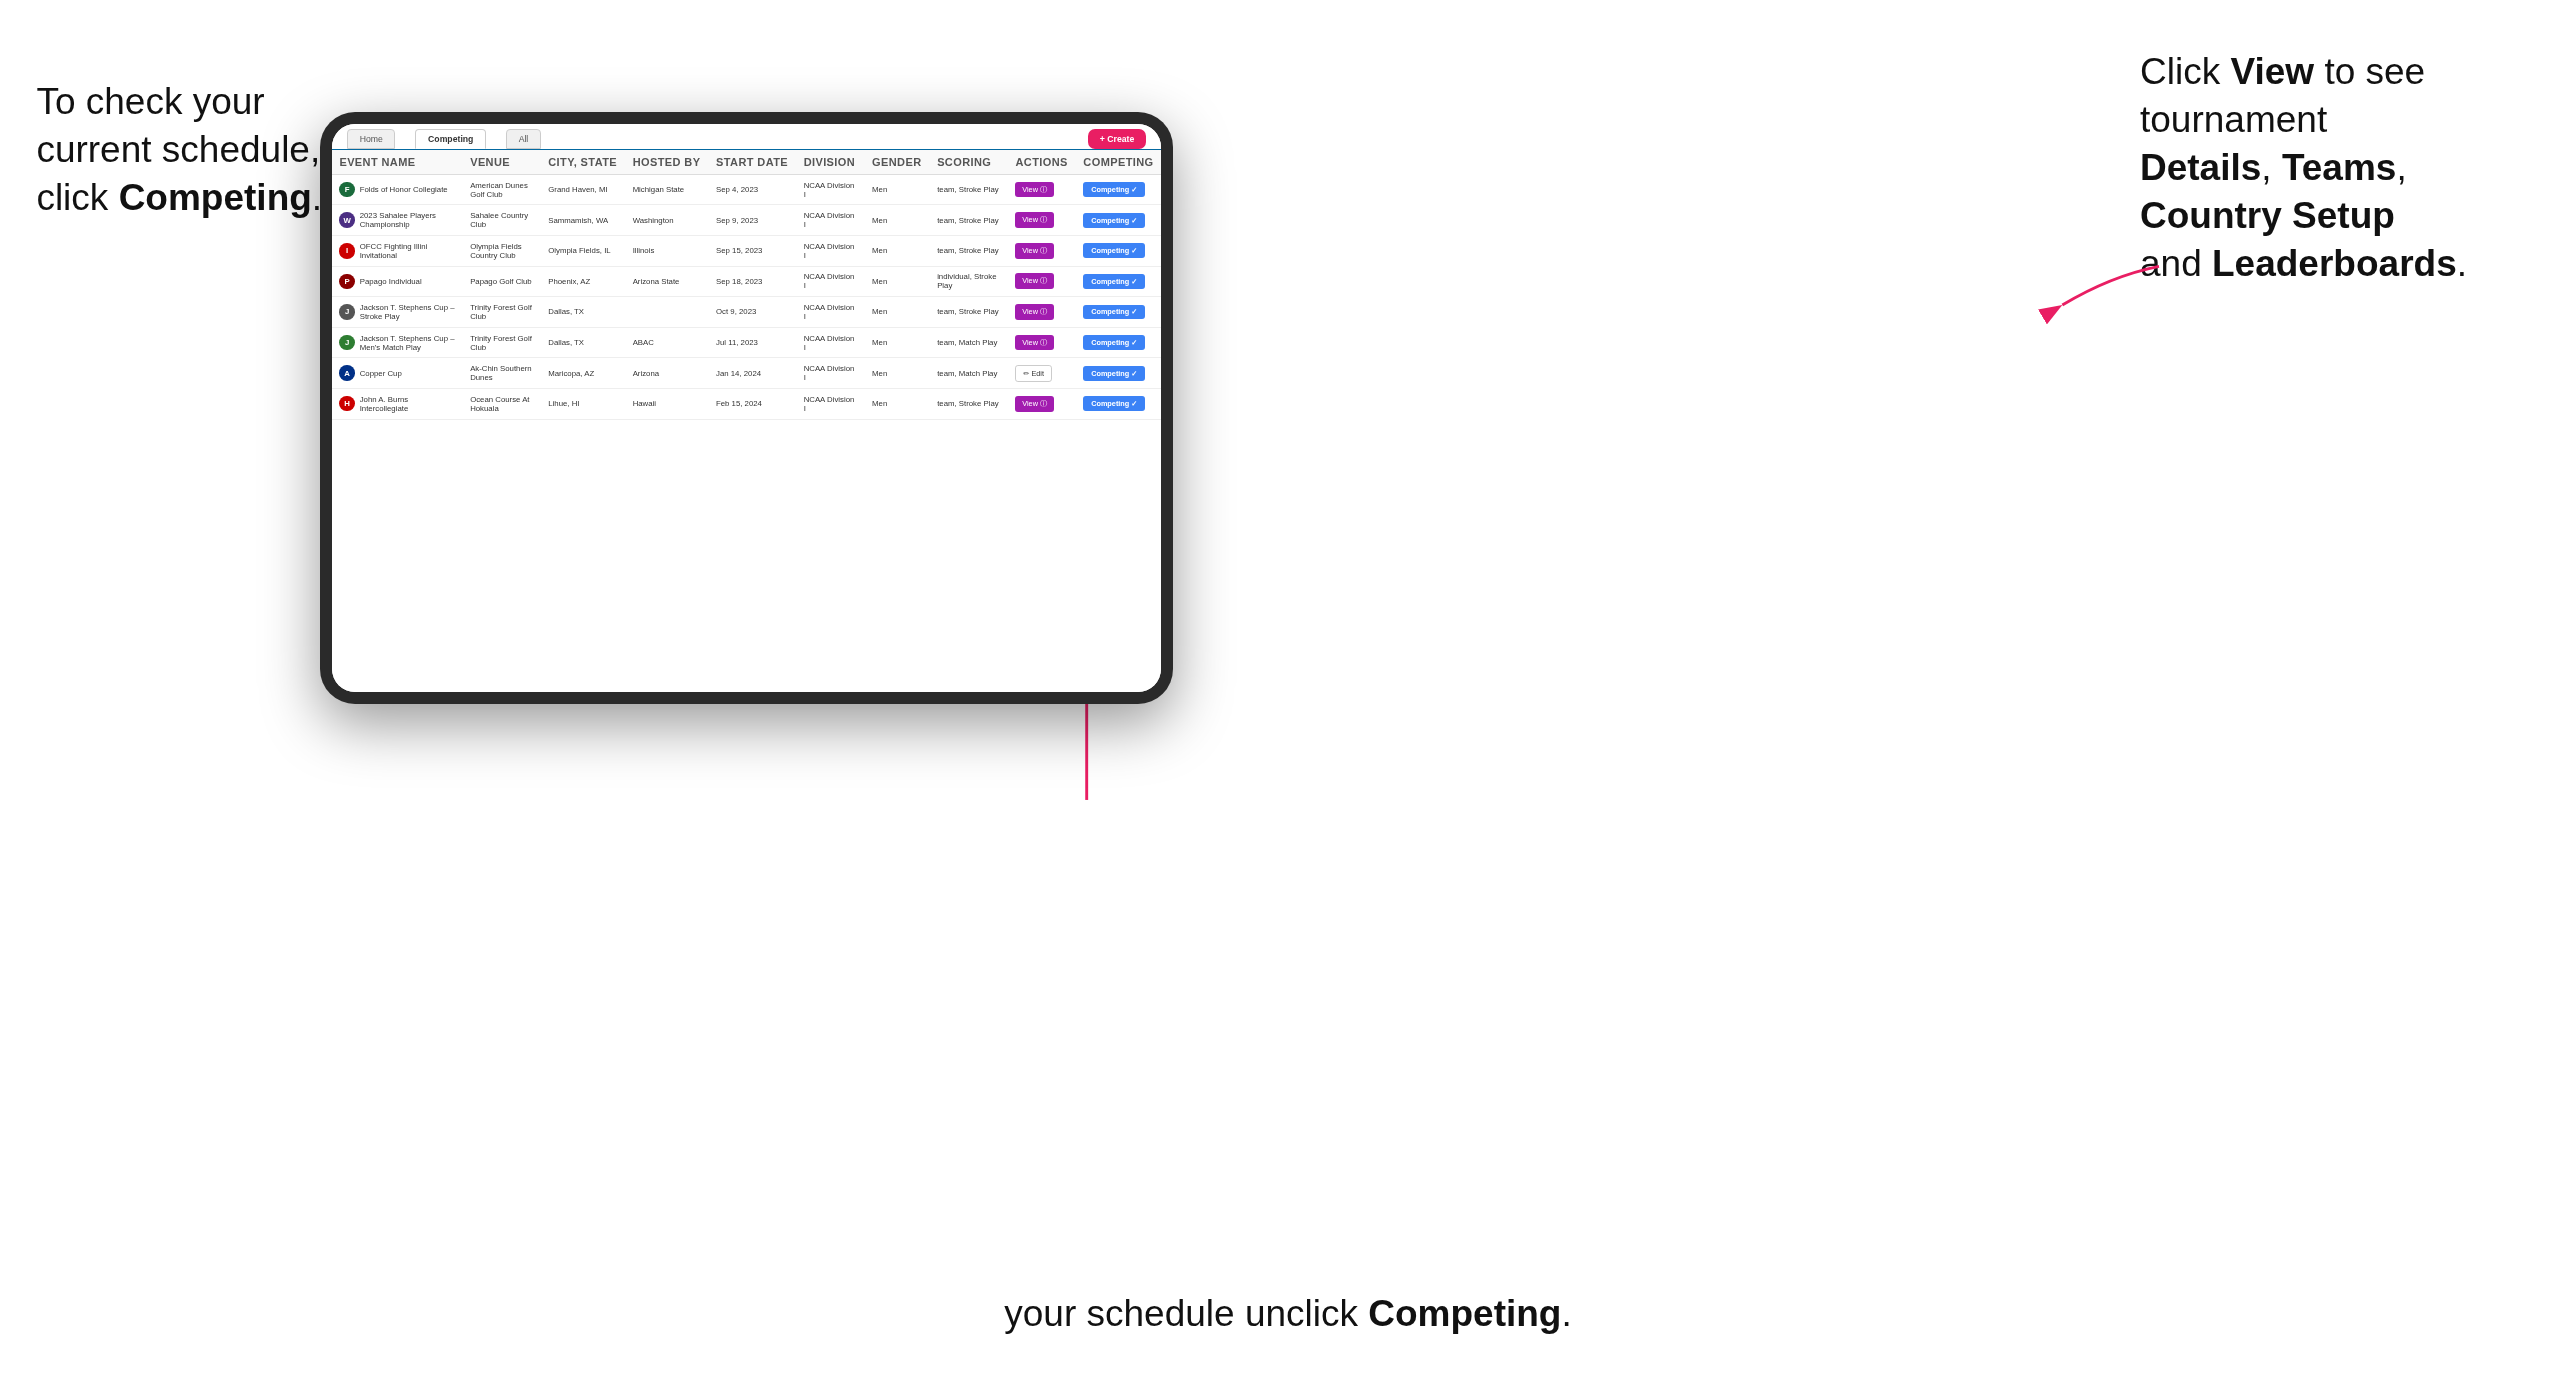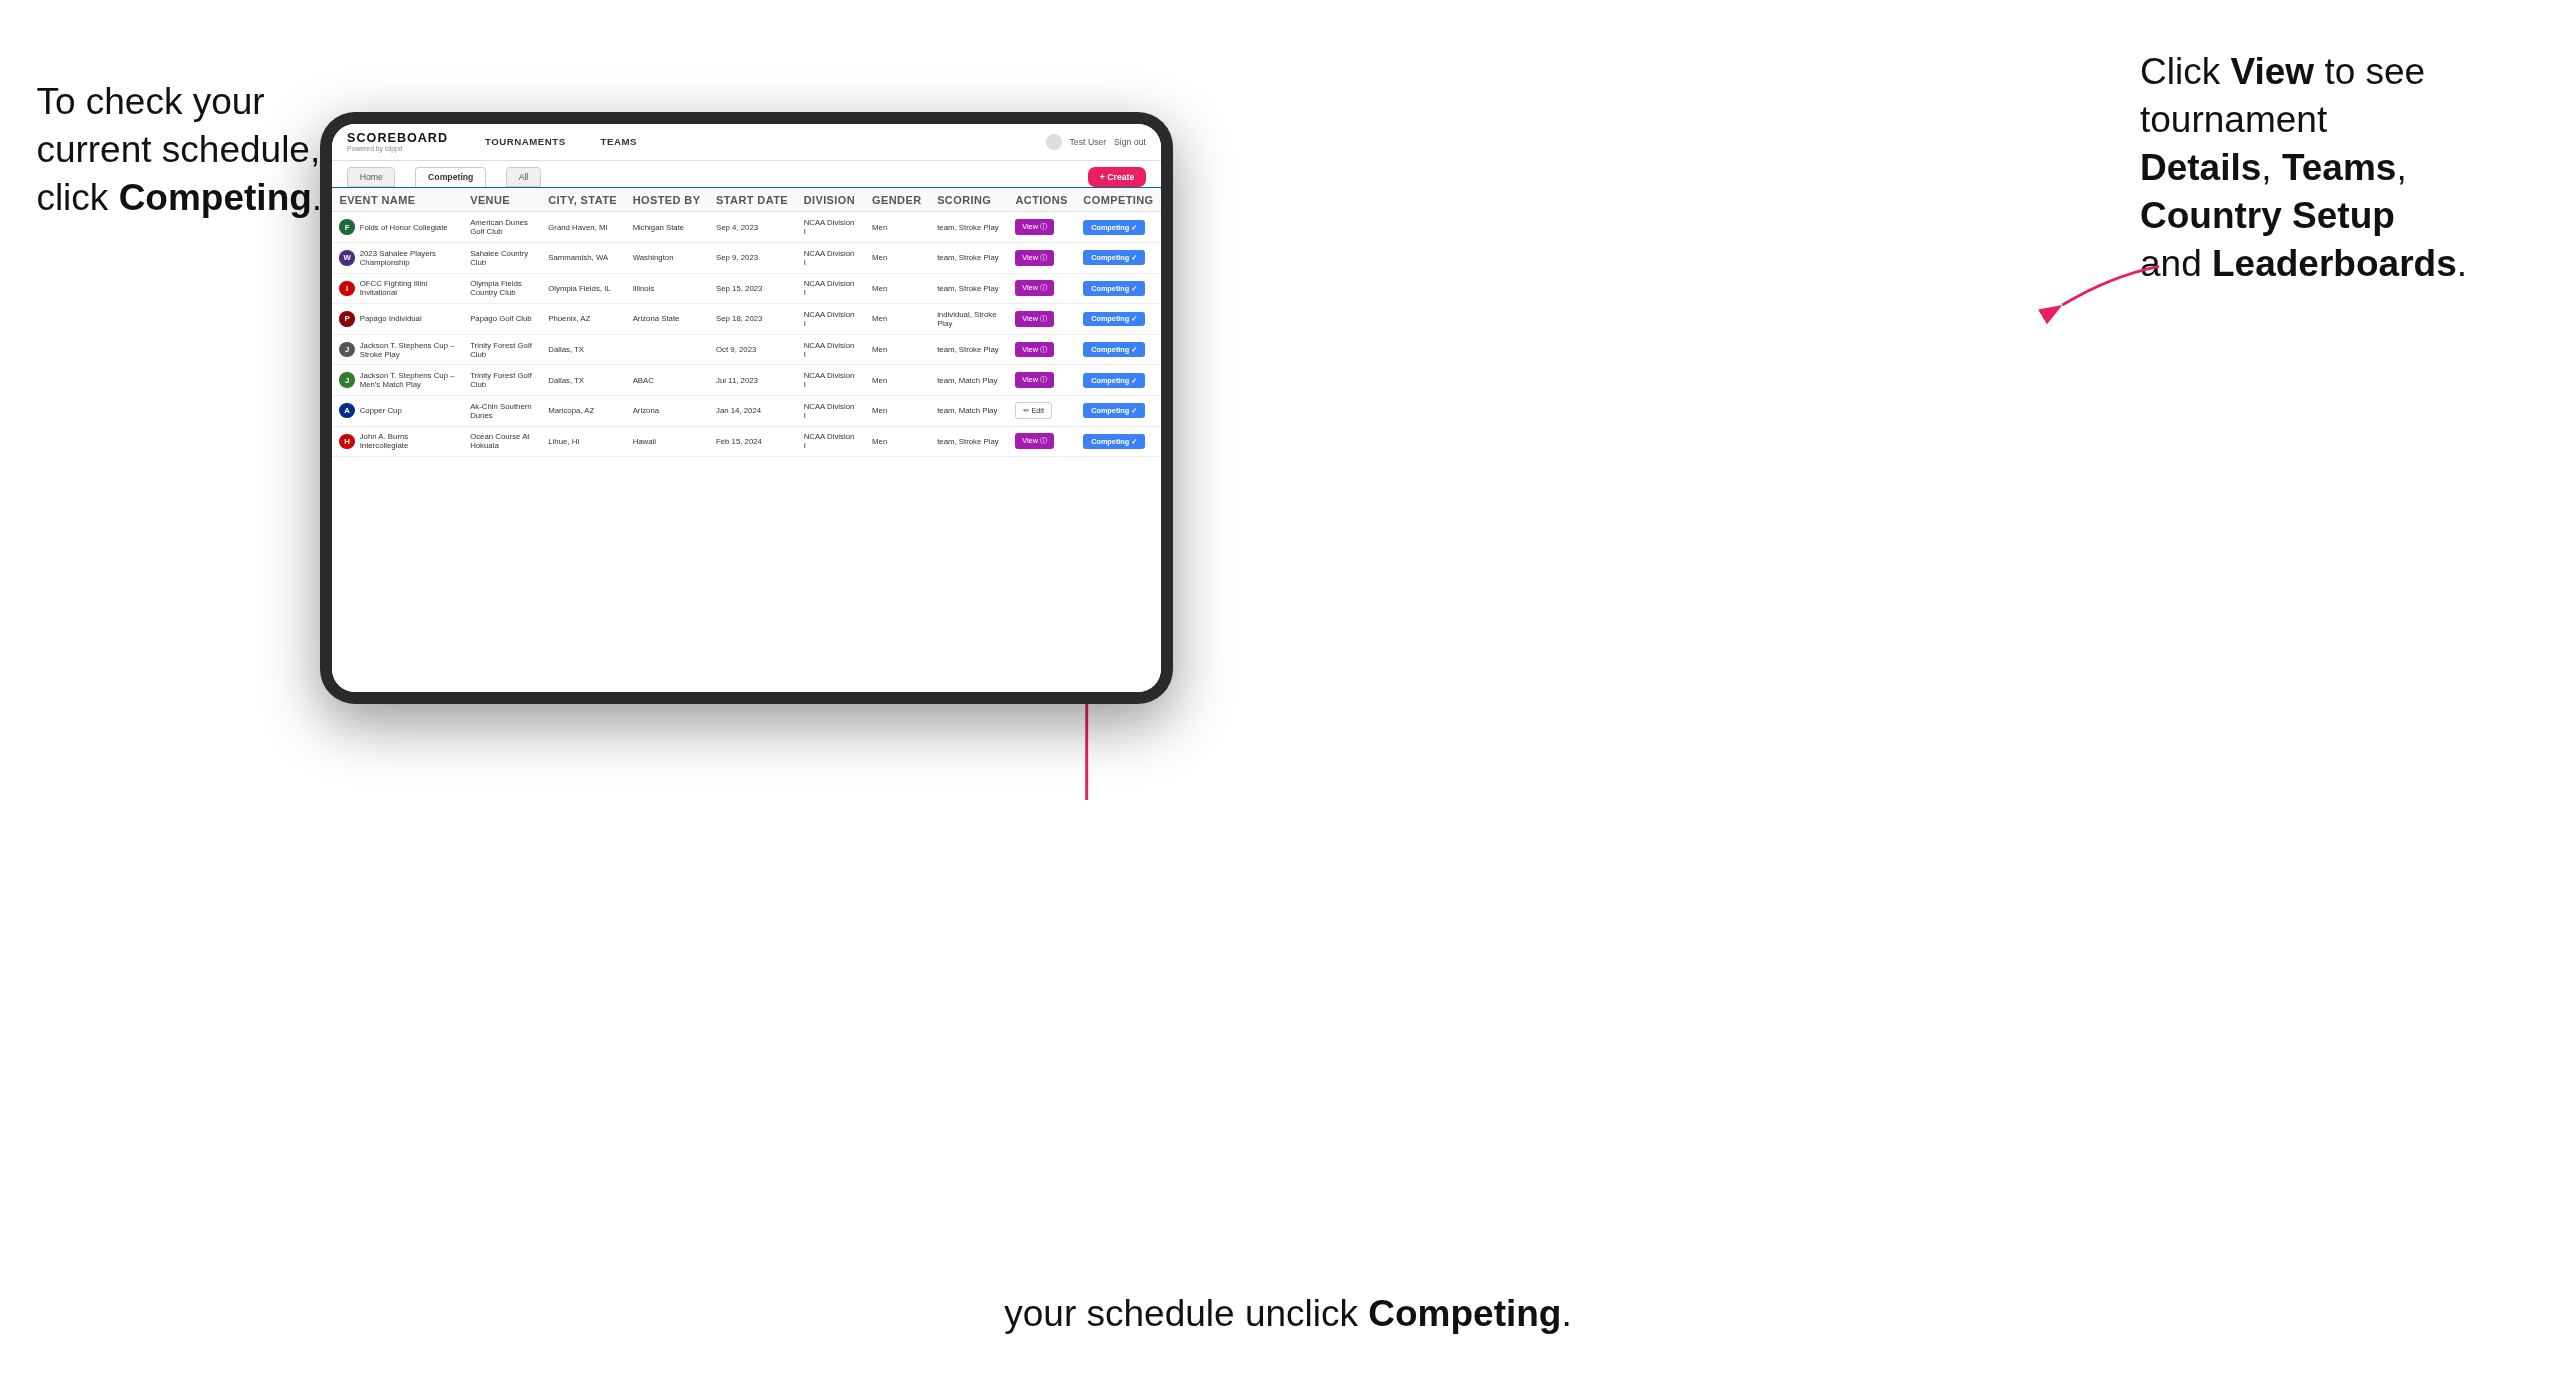--- a/index.html
+++ b/index.html
@@ -287,33 +287,20 @@
     <marker id="arrowhead-up" markerWidth="8" markerHeight="6" refX="4" refY="0" orient="auto">
       <polygon points="0 6, 4 0, 8 6" fill="#e91e63"></polygon>
     </marker>
   </defs>
   <line x1="10" y1="200" x2="10" y2="8" stroke="#e91e63" stroke-width="3" marker-end="url(#arrowhead-up)"></line>
 </svg>
 
 <div class="tablet-frame" style="left:320px; top:112px; width:853px; height:592px;">
   <div class="tablet-screen">
 
-    <div class="top-nav">
-      <div class="brand">
-        <span class="brand-name">SCOREBOARD</span>
-        <span class="brand-sub">Powered by clippd</span>
-      </div>
-      <span class="nav-item">TOURNAMENTS</span>
-      <span class="nav-item">TEAMS</span>
-      <div class="nav-right">
-        <span class="user-icon"></span>
-        <span>Test User</span>
-        <span class="sign-out">Sign out</span>
-      </div>
-    </div>
 
     <div class="tab-bar">
       <button class="tab-btn">Home</button>
       <button class="tab-btn active">Competing</button>
       <button class="tab-btn">All</button>
       <button class="create-btn">+ Create</button>
     </div>
 
     <div class="table-wrapper">
       <table>

